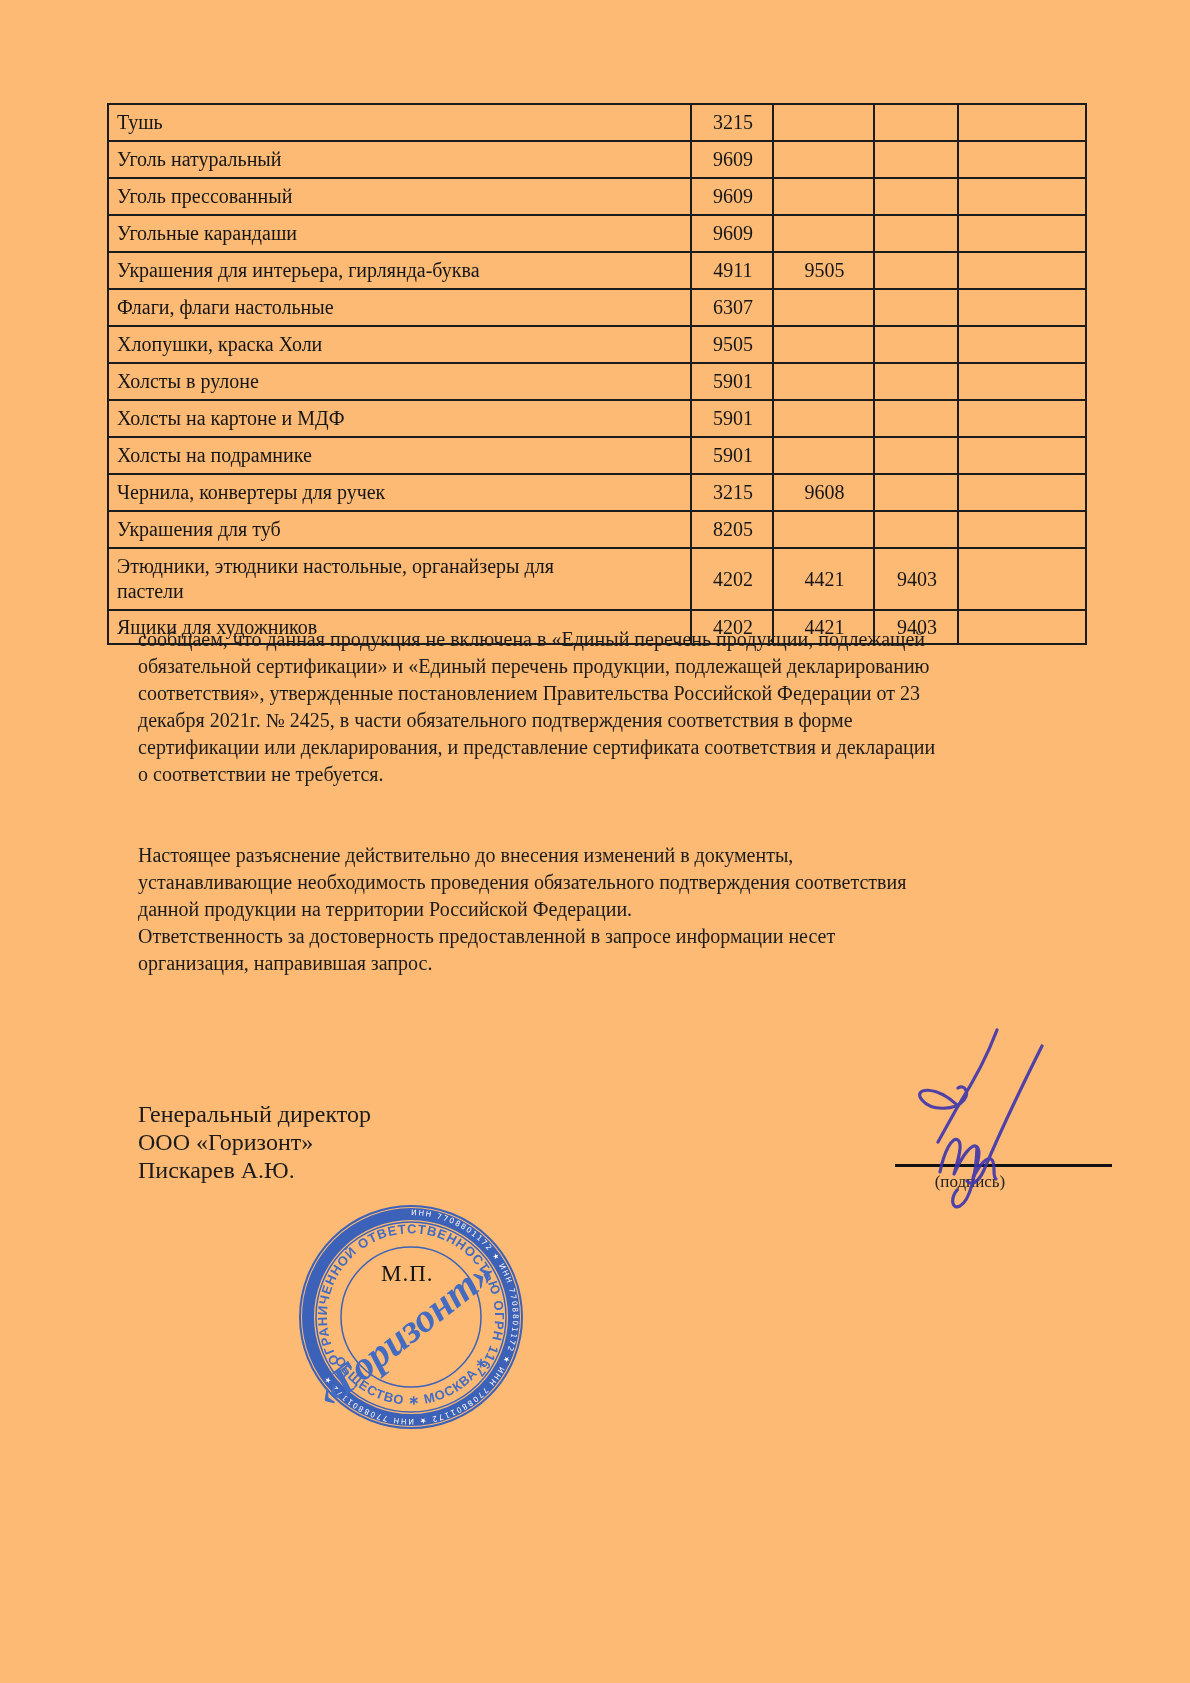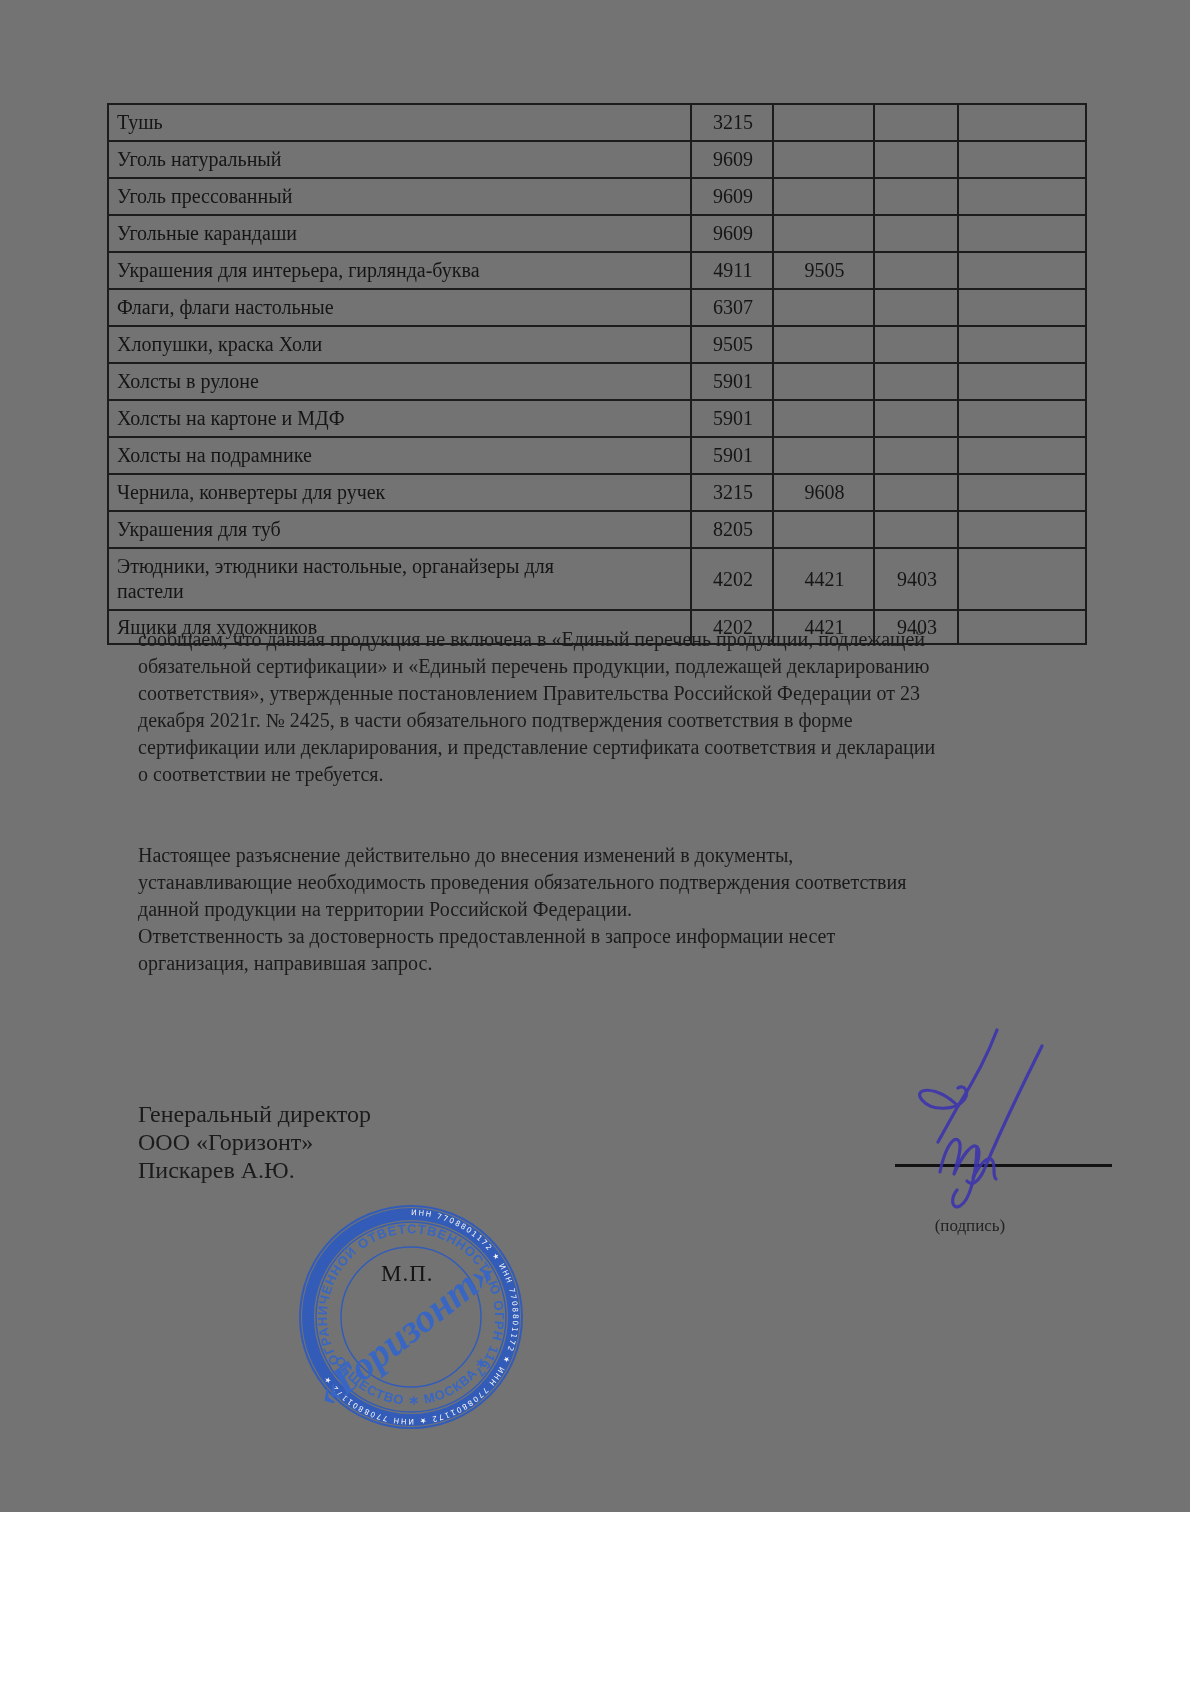--- a/index.html
+++ b/index.html
@@ -1,17 +1,17 @@
 <!DOCTYPE html>
 <html><head>
 <meta charset="utf-8">
 <style>
   html,body{margin:0;padding:0;background:#ffffff;}
   .page{
-    position:relative;width:1190px;height:1512px;background:#737373;
+    position:relative;width:1190px;height:1683px;background:#fdba74;
     font-family:"Liberation Serif",serif;color:#1b1b1b;overflow:hidden;
   }
   
   .codes-table{
     position:absolute;left:107px;top:103px;width:978px;
     border-collapse:collapse;table-layout:fixed;
     font-size:20px;color:#151515;
   }
   .codes-table td{
     border:2px solid #1c1c1c;vertical-align:middle;
@@ -35,21 +35,21 @@
   .para-1{top:600px;}
   .para-2{top:816px;}
   
   .sig-block{
     position:absolute;left:138px;top:1100px;width:420px;
     font-size:24px;line-height:28px;white-space:pre-line;
   }
   
   .sig-line{position:absolute;left:895px;top:1164px;width:217px;height:3px;background:#121212;}
   .sig-caption{
-    position:absolute;left:880px;top:1216px;width:180px;text-align:center;
+    position:absolute;left:880px;top:1172px;width:180px;text-align:center;
     font-size:17px;color:#222;
   }
   .signature-svg{position:absolute;left:860px;top:980px;width:260px;height:250px;}
   
   .mp-label{
     position:absolute;left:381px;top:1261px;font-size:23px;letter-spacing:1px;color:#141414;font-family:Liberation Serif, serif;
   }
   .stamp-svg{position:absolute;left:296px;top:1202px;width:230px;height:230px;opacity:.93;}
   .stamp-ring-text{font-family:"Liberation Sans",sans-serif;font-weight:bold;font-size:13px;letter-spacing:1px;}
   .stamp-band-text{font-family:"DejaVu Sans",sans-serif;font-size:7.5px;letter-spacing:1.6px;}

